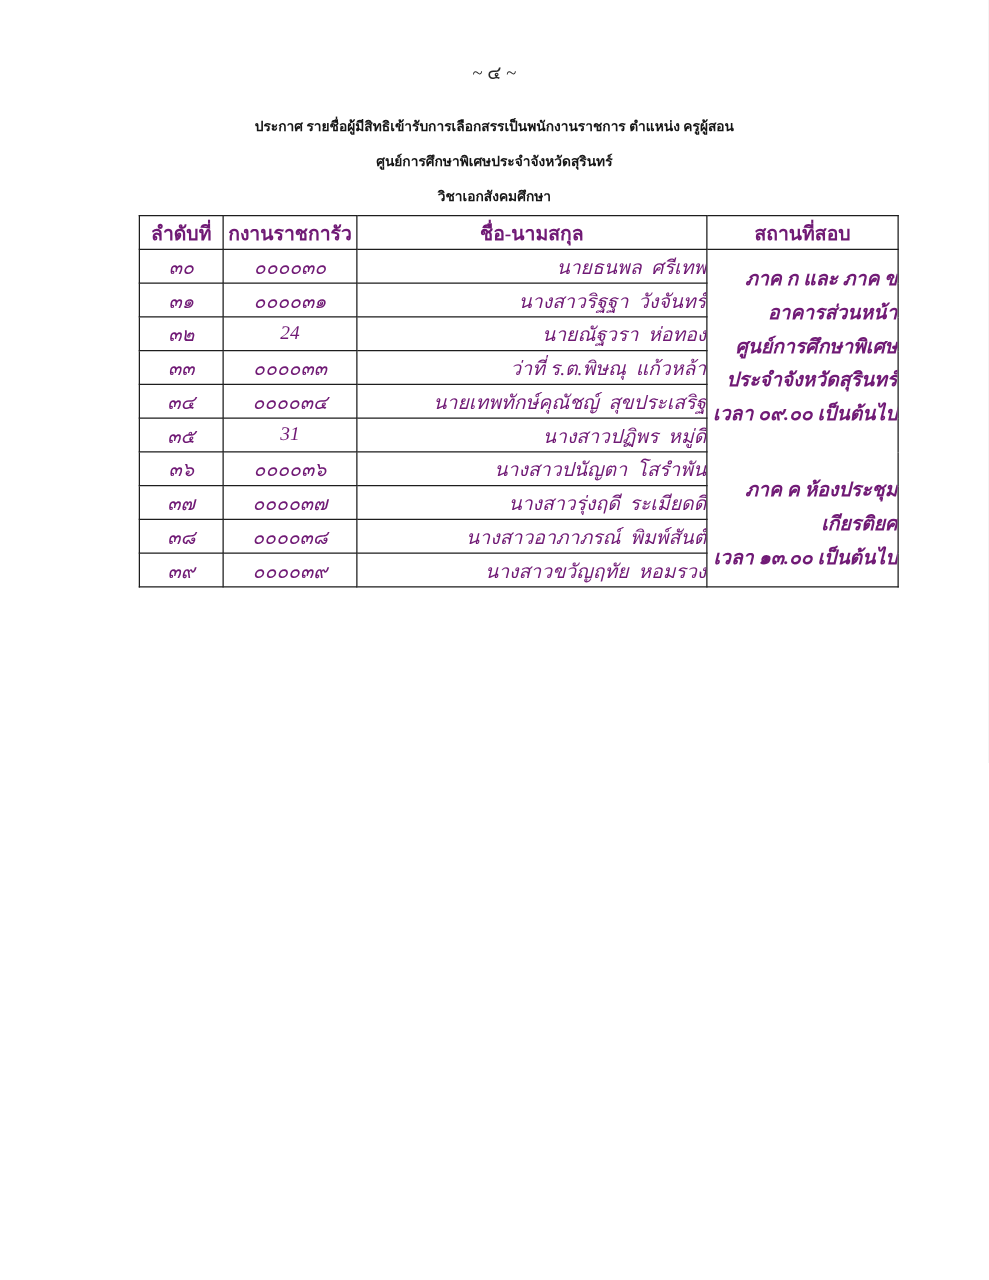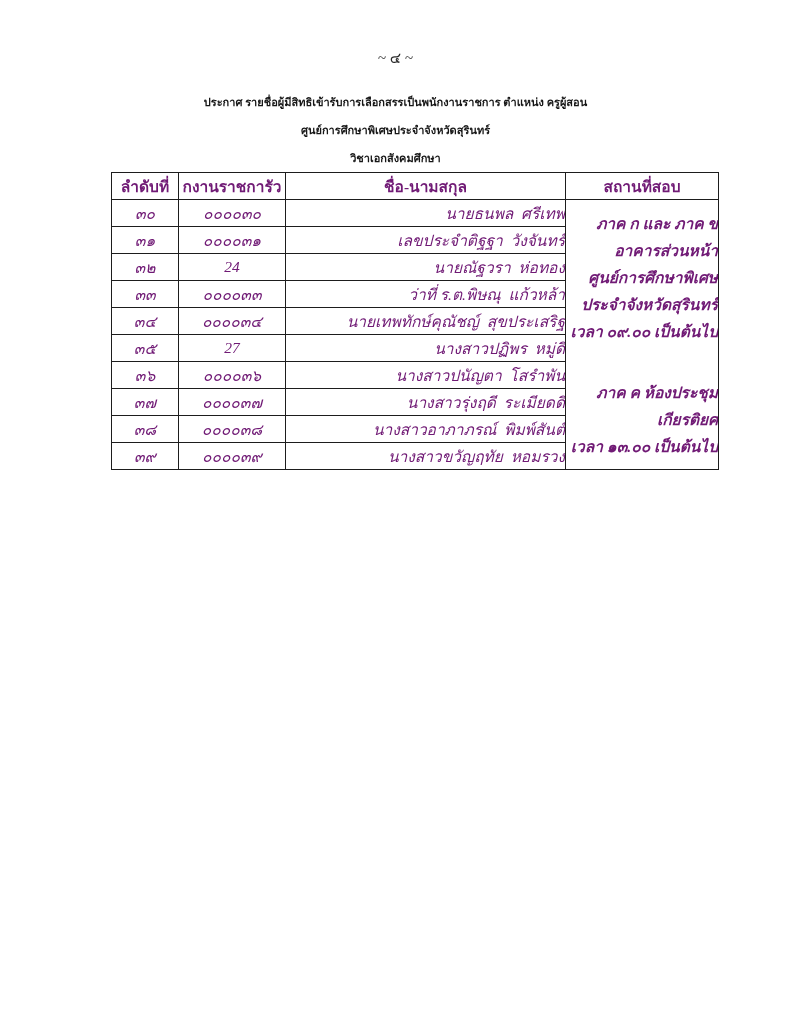--- a/index.html
+++ b/index.html
@@ -115,40 +115,40 @@
           <div class="loc-block2">
             <div class="loc-line">ภาค ค ห้องประชุม</div>
             <div class="loc-line">เกียรติยศ</div>
             <div class="loc-line">เวลา ๑๓.๐๐ เป็นต้นไป</div>
           </div>
         </td>
       </tr>
       <tr>
         <td class="cell-no">๓๑</td>
         <td class="cell-id">๐๐๐๐๓๑</td>
-        <td class="cell-name">เลขประจำติฐฐา  วังจันทร์</td>
+        <td class="cell-name">นางสาวริฐฐา  วังจันทร์</td>
       </tr>
       <tr>
         <td class="cell-no">๓๒</td>
         <td class="cell-id">24</td>
         <td class="cell-name">นายณัฐวรา  ห่อทอง</td>
       </tr>
       <tr>
         <td class="cell-no">๓๓</td>
         <td class="cell-id">๐๐๐๐๓๓</td>
         <td class="cell-name">ว่าที่ ร.ต.พิษณุ  แก้วหล้า</td>
       </tr>
       <tr>
         <td class="cell-no">๓๔</td>
         <td class="cell-id">๐๐๐๐๓๔</td>
         <td class="cell-name">นายเทพทักษ์คุณัชญ์  สุขประเสริฐ</td>
       </tr>
       <tr>
         <td class="cell-no">๓๕</td>
-        <td class="cell-id">27</td>
+        <td class="cell-id">31</td>
         <td class="cell-name">นางสาวปฏิพร  หมู่ดี</td>
       </tr>
       <tr>
         <td class="cell-no">๓๖</td>
         <td class="cell-id">๐๐๐๐๓๖</td>
         <td class="cell-name">นางสาวปนัญตา  โสรำพัน</td>
       </tr>
       <tr>
         <td class="cell-no">๓๗</td>
         <td class="cell-id">๐๐๐๐๓๗</td>

